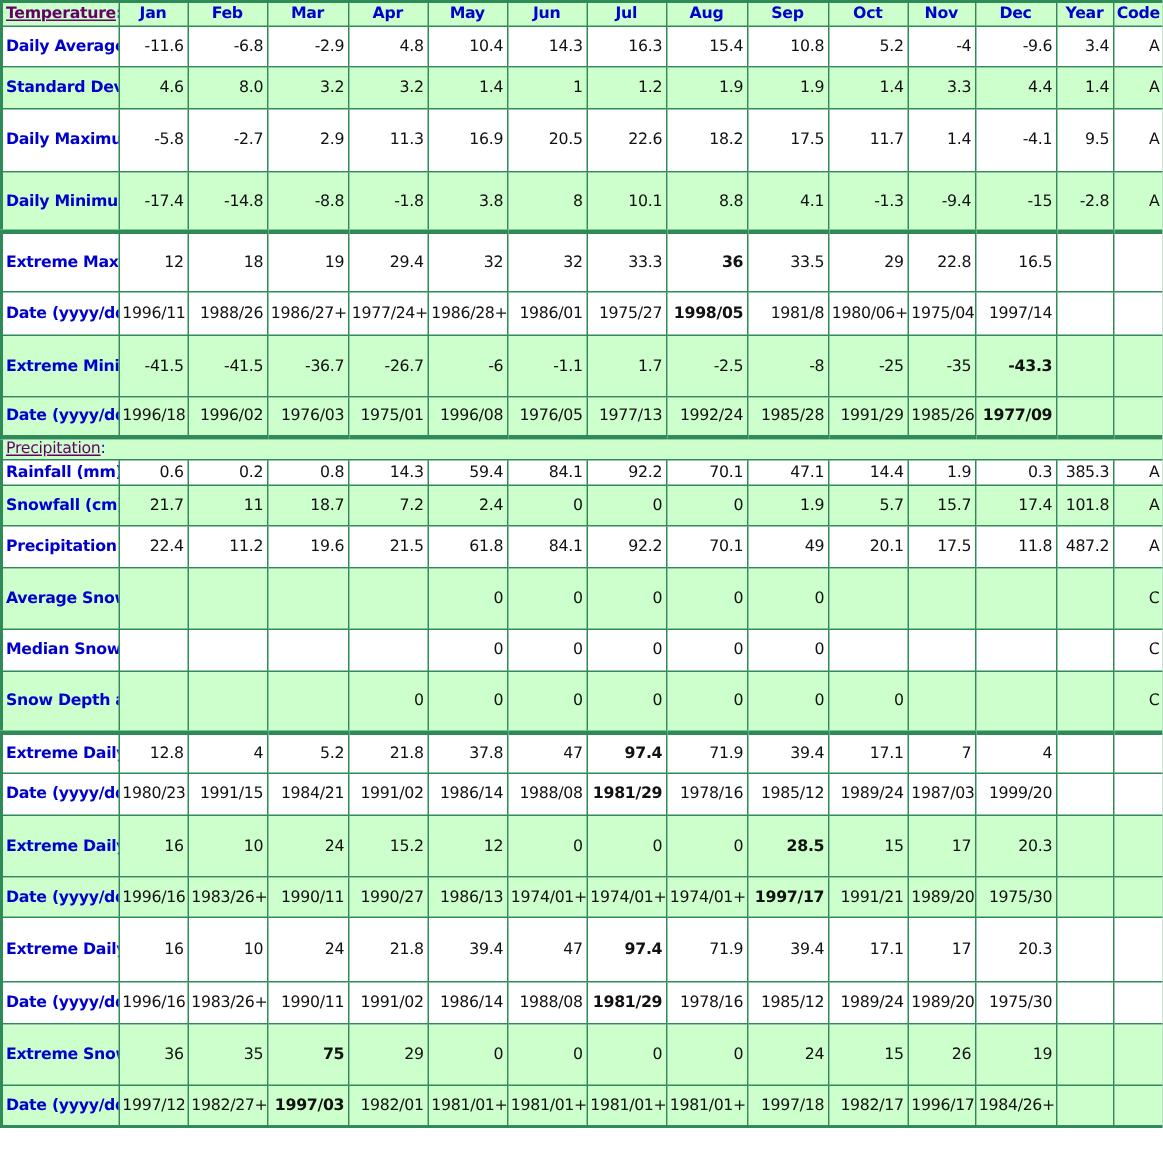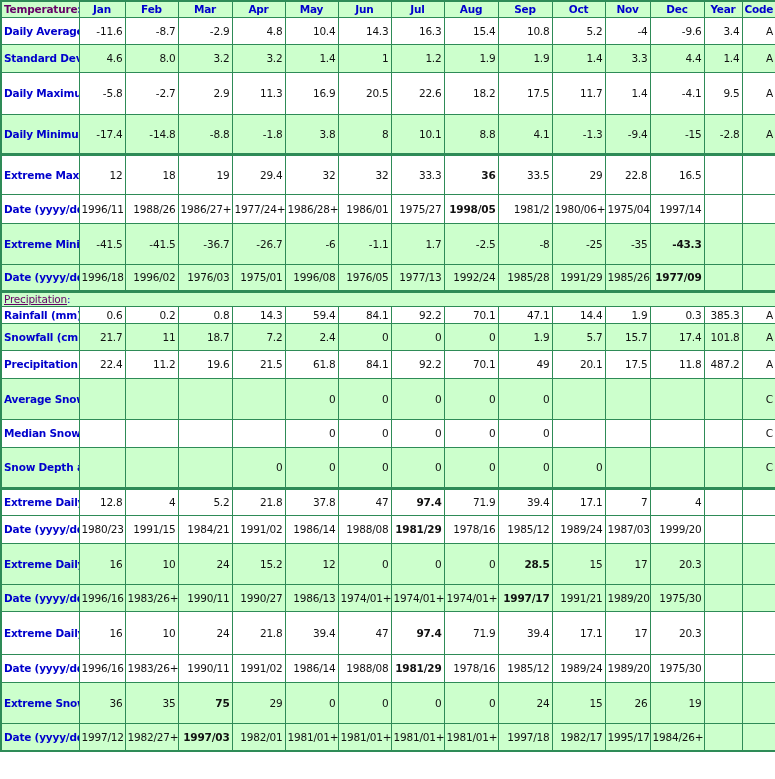--- a/index.html
+++ b/index.html
@@ -27,20 +27,21 @@
     height: 15px;
   }
   th.sect {
     text-align: left;
     background: #ccffcc;
     color: #0000cc;
     font-weight: bold;
   }
   th.sect span.link {
     color: #660066;
+    text-decoration: underline;
   }
   td.lab {
     color: #0000cc;
     font-weight: bold;
     text-align: left;
     white-space: normal;
     padding-left: 3px;
     line-height: 12.5px;
   }
   td.v { text-align: right; color: #111111; }
@@ -90,21 +91,21 @@
       <th class="mh">Nov</th>
       <th class="mh">Dec</th>
       <th class="mh">Year</th>
       <th class="mh">Code</th>
     </tr>
   </thead>
   <tbody id="temp-body">
       <tr class="w" style="height: 27px;">
         <td class="lab">Daily Average (°C)</td>
         <td class="v">-11.6</td>
-        <td class="v">-8.7</td>
+        <td class="v">-6.8</td>
         <td class="v">-2.9</td>
         <td class="v">4.8</td>
         <td class="v">10.4</td>
         <td class="v">14.3</td>
         <td class="v">16.3</td>
         <td class="v">15.4</td>
         <td class="v">10.8</td>
         <td class="v">5.2</td>
         <td class="v">-4</td>
         <td class="v">-9.6</td>
@@ -182,21 +183,21 @@
       <tr class="w" style="height: 29px;">
         <td class="lab">Date (yyyy/dd)</td>
         <td class="v">1996/11</td>
         <td class="v">1988/26</td>
         <td class="v">1986/27+</td>
         <td class="v">1977/24+</td>
         <td class="v">1986/28+</td>
         <td class="v">1986/01</td>
         <td class="v">1975/27</td>
         <td class="v bold">1998/05</td>
-        <td class="v">1981/2</td>
+        <td class="v">1981/8</td>
         <td class="v">1980/06+</td>
         <td class="v">1975/04</td>
         <td class="v">1997/14</td>
         <td class="v"></td>
         <td class="code"></td>
       </tr>
       <tr class="g" style="height: 41px;">
         <td class="lab">Extreme Minimum (°C)</td>
         <td class="v">-41.5</td>
         <td class="v">-41.5</td>
@@ -463,19 +464,19 @@
         <td class="v">1997/12</td>
         <td class="v">1982/27+</td>
         <td class="v bold">1997/03</td>
         <td class="v">1982/01</td>
         <td class="v">1981/01+</td>
         <td class="v">1981/01+</td>
         <td class="v">1981/01+</td>
         <td class="v">1981/01+</td>
         <td class="v">1997/18</td>
         <td class="v">1982/17</td>
-        <td class="v">1995/17</td>
+        <td class="v">1996/17</td>
         <td class="v">1984/26+</td>
         <td class="v"></td>
         <td class="code"></td>
       </tr>
     </tbody>
 </table>
 
 </body></html>

